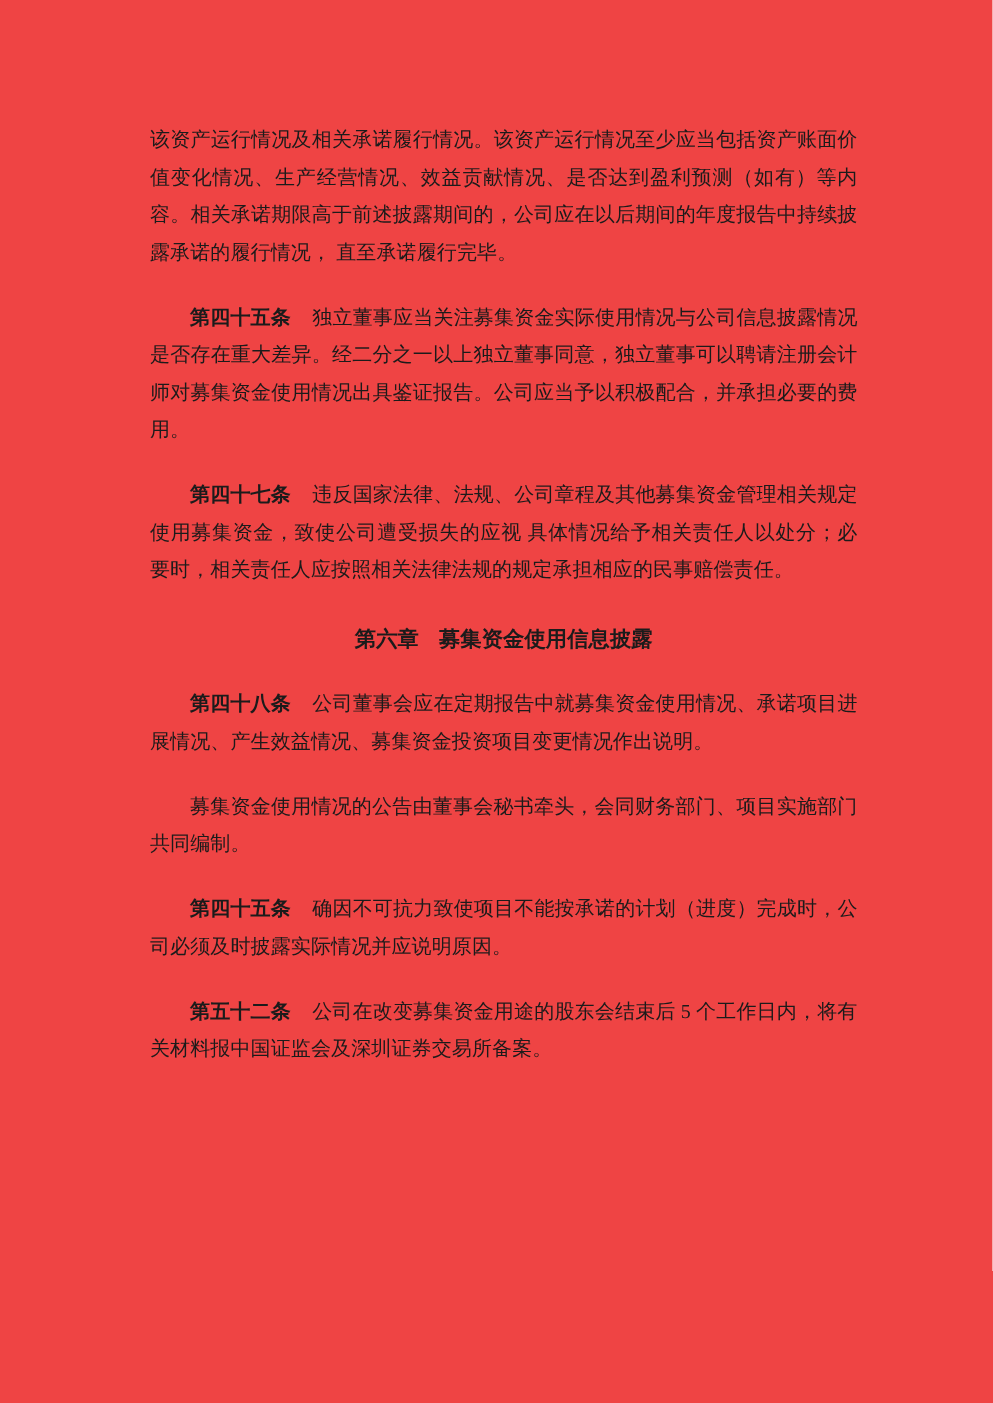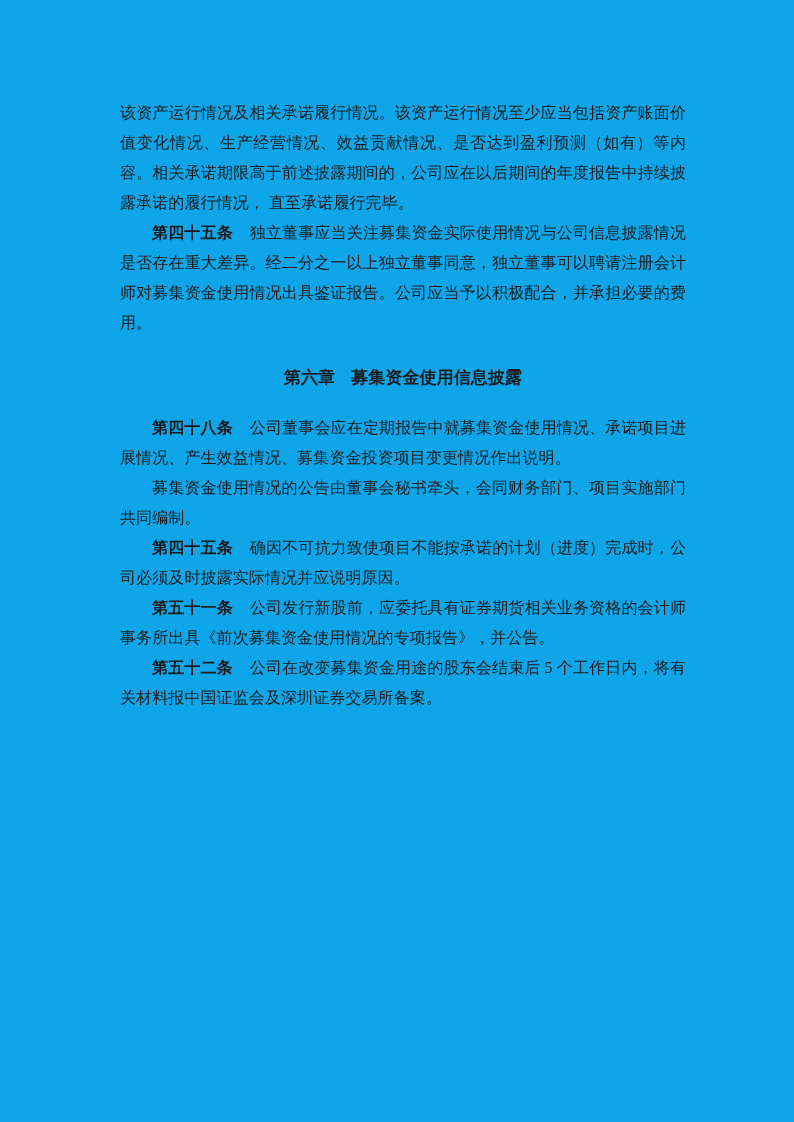--- a/index.html
+++ b/index.html
@@ -5,35 +5,36 @@
   html, body {
     margin: 0;
     padding: 0;
     background: #ffffff;
   }
   .page {
     position: relative;
     width: 794px;
     height: 1122px;
     box-sizing: border-box;
-    background: #0ea5e9;
+    background: #ef4444;
     padding: 98px 108px 0 120px;
     font-family: "Liberation Serif", "DejaVu Serif", serif;
     color: #1b1b1b;
     overflow: hidden;
   }
   .body-par {
     margin: 0;
     font-size: 16px;
     line-height: 30px;
     text-align: justify;
     letter-spacing: 0.1px;
   }
   .indent2 {
     text-indent: 32px;
+    margin-top: 22px;
   }
   .art-num {
     font-weight: 700;
     margin-right: 17px;
   }
   .chapter {
     margin: 25px 0 20px 0;
     font-size: 17px;
     line-height: 30px;
     font-weight: 700;
@@ -47,27 +48,27 @@
 </head>
 <body>
 
 <div class="page">
 
   <p class="body-par">该资产运行情况及相关承诺履行情况。该资产运行情况至少应当包括资产账面价值变化情况、生产经营情况、效益贡献情况、是否达到盈利预测（如有）等内容。相关承诺期限高于前述披露期间的，公司应在以后期间的年度报告中持续披露承诺的履行情况， 直至承诺履行完毕。</p>
 
   <p class="body-par indent2"><span class="art-num">第四十五条</span><span>独立董事应当关注募集资金实际使用情况与公司信息披露情况 是否存在重大差异。经二分之一以上独立董事同意，独立董事可以聘请注册会计 师对募集资金使用情况出具鉴证报告。公司应当予以积极配合，并承担必要的费 用。</span></p>
 
 
+  <p class="body-par indent2"><span class="art-num">第四十七条</span><span>违反国家法律、法规、公司章程及其他募集资金管理相关规定使用募集资金，致使公司遭受损失的应视 具体情况给予相关责任人以处分；必要时，相关责任人应按照相关法律法规的规定承担相应的民事赔偿责任。</span></p>
 
   <p class="body-par chapter"><span class="chapter-num">第六章</span><span>募集资金使用信息披露</span></p>
 
   <p class="body-par indent2"><span class="art-num">第四十八条</span><span>公司董事会应在定期报告中就募集资金使用情况、承诺项目进展情况、产生效益情况、募集资金投资项目变更情况作出说明。</span></p>
 
   <p class="body-par indent2"><span>募集资金使用情况的公告由董事会秘书牵头，会同财务部门、项目实施部门共同编制。</span></p>
 
   <p class="body-par indent2"><span class="art-num">第四十五条</span><span>确因不可抗力致使项目不能按承诺的计划（进度）完成时，公司必须及时披露实际情况并应说明原因。</span></p>
 
 
-  <p class="body-par indent2"><span class="art-num">第五十一条</span><span>公司发行新股前，应委托具有证券期货相关业务资格的会计师事务所出具《前次募集资金使用情况的专项报告》，并公告。</span></p>
 
   <p class="body-par indent2"><span class="art-num">第五十二条</span><span>公司在改变募集资金用途的股东会结束后 5 个工作日内，将有关材料报中国证监会及深圳证券交易所备案。</span></p>
 
 </div>
 
 </body></html>

